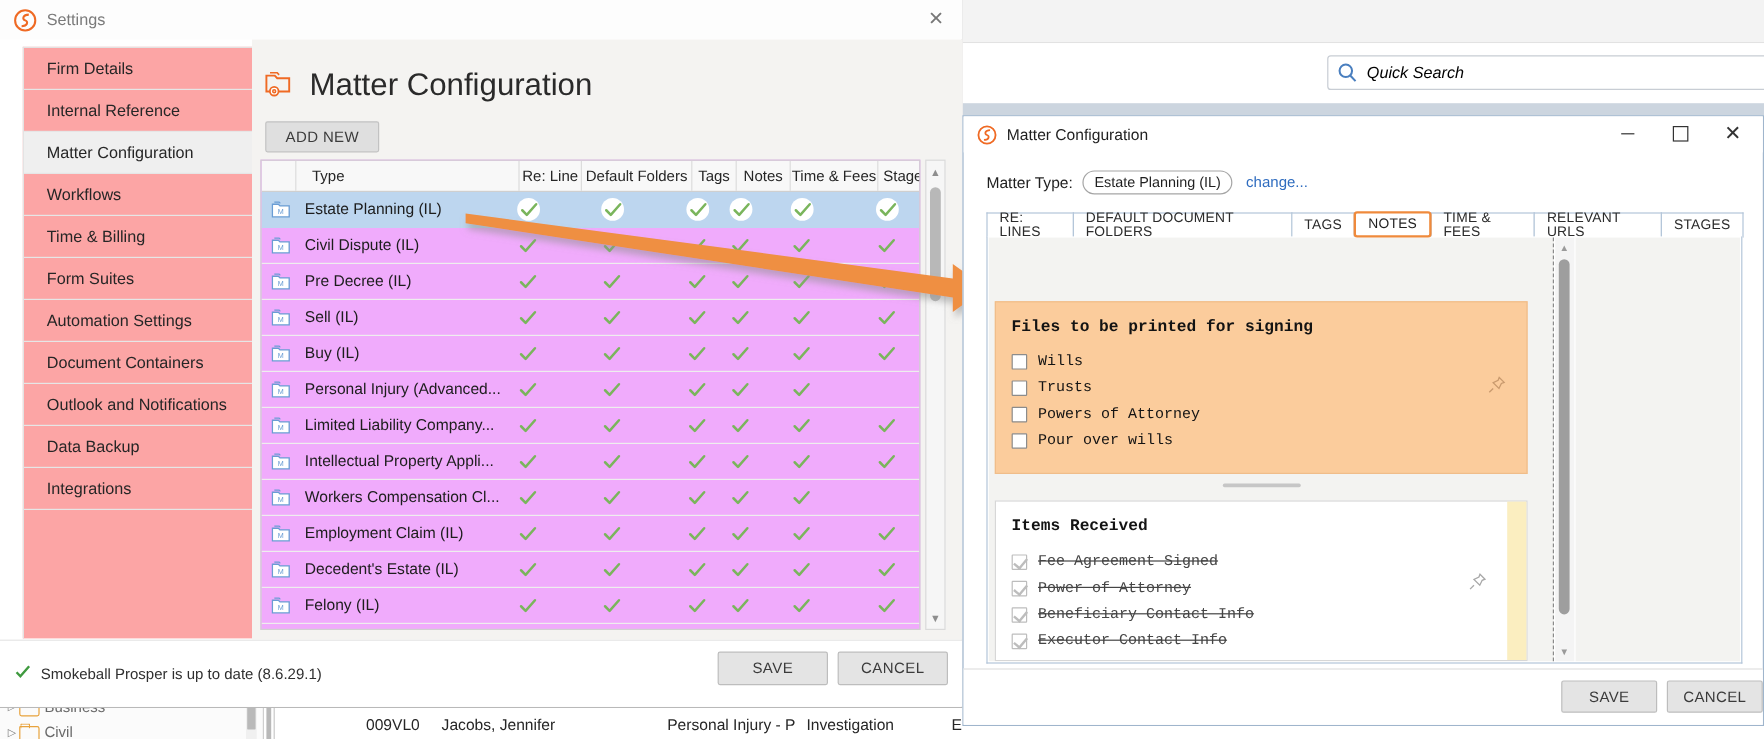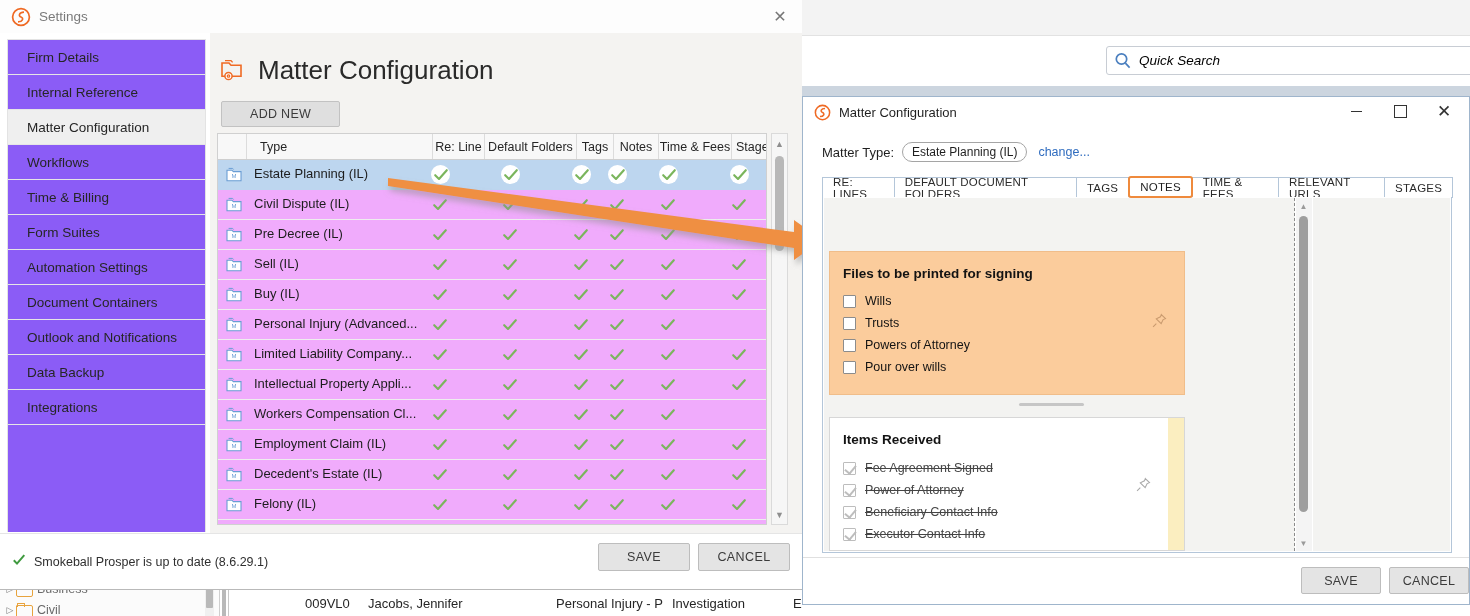--- a/index.html
+++ b/index.html
@@ -46,31 +46,31 @@
     position:absolute; left:0; top:0; width:802px; height:590px;
     background:#ffffff; border-right:1px solid #b9b9b9; border-bottom:1px solid #b9b9b9;text-decoration:underline;
   }
   .sw-title { position:absolute; left:0; top:0; width:802px; height:33px; background:#fdfdfd; display:flex; align-items:center; }
   .sw-logo { width:20px; height:20px; margin-left:11px; margin-right:8px; flex:0 0 auto;}
   .sw-title-text { font-size:13.5px; color:#7a7a7a; }
   .sw-close { position:absolute; right:8px; top:3px; width:28px; height:26px; display:flex; align-items:center; justify-content:center; color:#777; font-size:16px; }
 
   .sw-body { position:absolute; left:0; top:33px; width:802px; height:500px; background:#ffffff; }
 
-  .side-nav { position:absolute; left:7px; top:6px; width:199px; height:493px; background:#8b5cf6; border:1px solid #e3e3e3; border-bottom:none;}
+  .side-nav { position:absolute; left:19px; top:6px; width:199px; height:493px; background:#fca5a5; border:1px solid #e3e3e3; border-bottom:none;}
   .nav-item { height:35px; border-bottom:1px solid #e6e6e6; display:flex; align-items:center; padding-left:19px; font-size:13.5px; color:#262626; }
   .nav-item.selected { background:#efefef; }
   .nav-filler { height:40px; }
 
   .content-pane { position:absolute; left:210px; top:0; width:592px; height:500px; background:#f4f3f1; }
   .cp-head { position:absolute; left:10px; top:22px; display:flex; align-items:center; }
   .cp-head-icon { width:26px; height:26px; margin-right:12px; flex:0 0 auto;}
   .cp-title { font-size:26px; color:#2a2a2a; font-weight:400; }
   .addnew-btn {
-    position:absolute; left:11px; top:68px; height:26px; padding:0 28px;
+    position:absolute; left:11px; top:68px; height:26px; padding:0 16px;
     background:#dfdfdf; border:1px solid #c2c2c2; border-radius:2px;
     font-size:12.5px; color:#3b3b3b; letter-spacing:.3px;
     display:flex; align-items:center;
   }
 
   
   .grid { position:absolute; left:7px; top:100px; width:550px; height:392px; background:#f0abfc; border:1px solid #d0d0d0; overflow:hidden;}
   .grid-head { position:relative; height:26px; background:#f8f8f8; border-bottom:1px solid #cfcfcf; }
   .gh-cell { position:absolute; top:0; height:25px; display:flex; align-items:center; justify-content:center; font-size:12.5px; color:#262626; border-right:1px solid #dcdcdc; }
   .gh-cell.left { justify-content:flex-start; padding-left:13px; }
@@ -113,21 +113,21 @@
   .mc-tabs { position:absolute; left:19px; top:79px; width:630px; height:22px; display:flex; align-items:flex-end; }
   .tab { height:21px; border:1px solid #b4c6d9; border-bottom:none; background:#ffffff; display:flex; align-items:center; padding:0 10px; font-size:11.5px; color:#2b2b2b; margin-right:-1px; letter-spacing:.2px;}
   .tab.active { border:2px solid #ef8a3c; border-radius:3px; height:22px; color:#1f1f1f; z-index:3; background:#fff;}
   .tab-rest { flex:1; border-bottom:1px solid #b4c6d9; height:21px; }
 
   .mc-panel { position:absolute; left:19px; top:100px; width:630px; height:356px; border:1px solid #b4c6d9; border-top:none; background:#fff;}
   .note-area { position:absolute; left:1px; top:1px; width:471px; height:353px; border-right:1px dashed #8a8a8a; overflow:hidden; background:#f3f3f1;}
   .addnote-bar { position:relative; height:38px; background:#f3f3f1; border-bottom:1px solid #dadada; display:flex; align-items:center; padding-left:14px; }
   .addnote-link { font-size:13px; color:#7aa7e0; }
 
-  .note-card { position:absolute; left:5px; width:356px; border:1px solid #d7d7d7;}
+  .note-card { position:absolute; left:5px; width:444px; border:1px solid #d7d7d7;font-family:Liberation Mono, monospace;}
   .note-orange { top:53px; height:144px; background:#fbcc9c; border-color:#f0bd8a;}
   .note-white { top:219px; height:134px; background:#ffffff;}
   .note-yellowstrip { position:absolute; right:0; top:0; width:16px; height:100%; background:#fbeec0;}
   .note-title { position:absolute; left:13px; top:14px; font-size:13.5px; font-weight:bold; color:#131313;}
   .note-row { position:absolute; left:13px; display:flex; align-items:center; font-size:12.5px; color:#131313;}
   .cbox { width:13px; height:13px; border:1px solid #8c8c8c; background:#fff; margin-right:9px; flex:0 0 auto; border-radius:1px;}
   .cbox.done { border-color:#bdbdbd; position:relative; }
   .cbox.done::after { content:""; position:absolute; left:3px; top:0px; width:5px; height:9px; border:solid #bdbdbd; border-width:0 2px 2px 0; transform:rotate(40deg); }
   .strike { text-decoration:line-through; color:#454545; }
   .pin { position:absolute; right:16px; }

